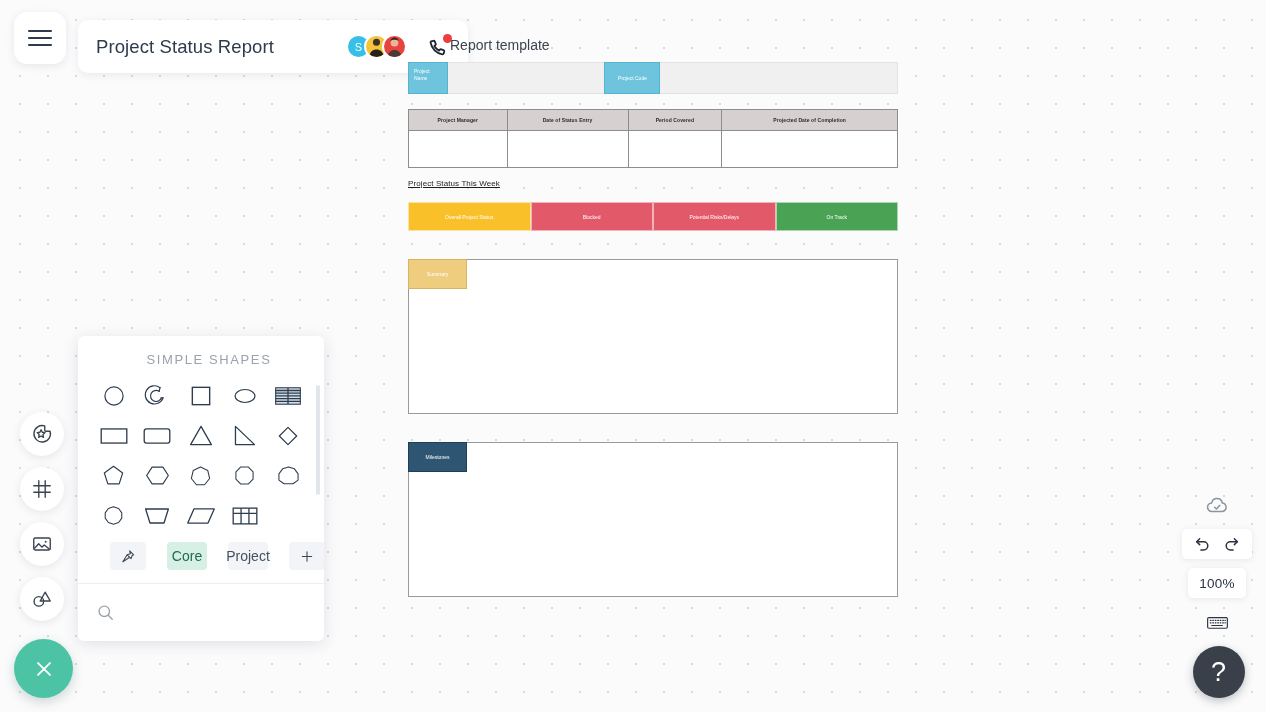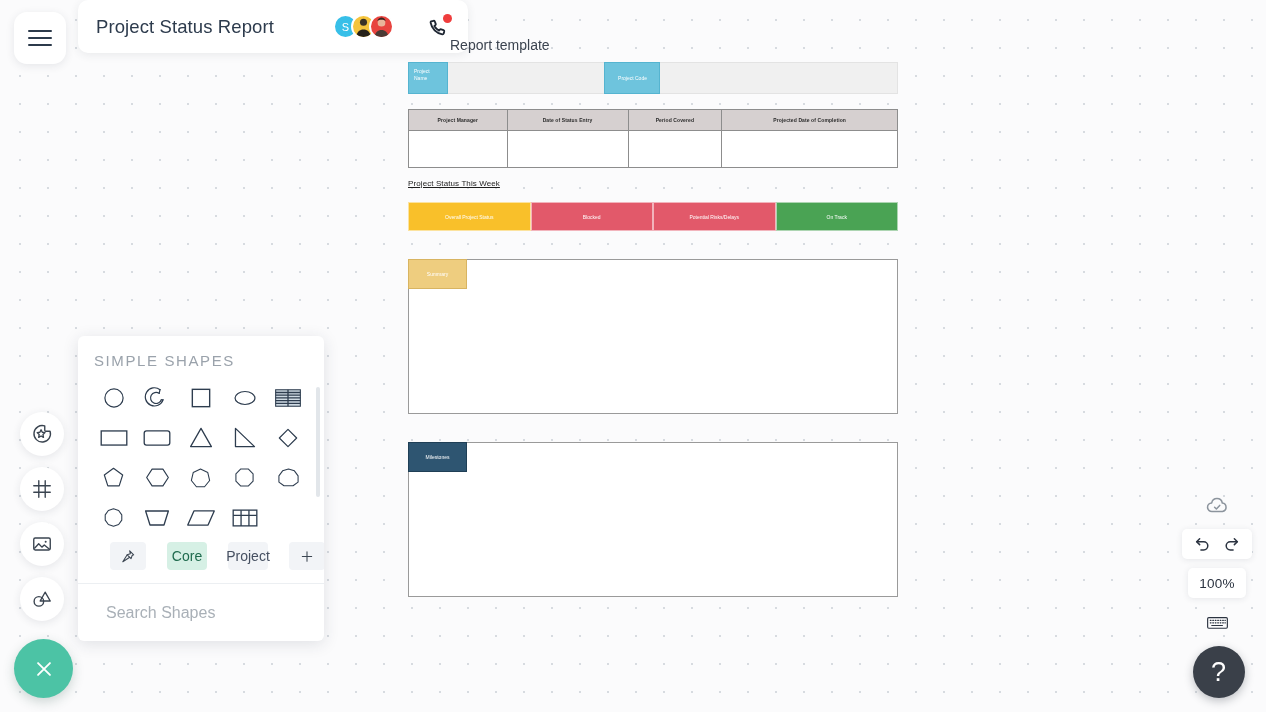--- a/index.html
+++ b/index.html
@@ -38,25 +38,25 @@
   .close-fab {
     position: absolute; left: 14px; top: 639px;
     width: 59px; height: 59px; border-radius: 50%;
     background: #4cc3a5;
     box-shadow: 0 4px 12px rgba(40,80,70,.22);
     display: flex; align-items: center; justify-content: center; cursor: pointer;
   }
 
   
   .titlebar {
-    position: absolute; left: 78px; top: 0;
+    position: absolute; left: 78px; top: 20px;
     width: 390px; height: 53px; border-radius: 10px;
     background: #ffffff;
     box-shadow: 0 2px 10px rgba(40,50,70,.09);
-    display: flex; align-items: center; padding: 0 18px; gap: 23px;
+    display: flex; align-items: center; padding: 0 18px; gap: 10px;
   }
   .doc-title { font-size: 18.5px; color: #2d3b4d; white-space: nowrap; letter-spacing: .1px; }
   .people { margin-left: auto; display: flex; align-items: center; }
   .avatar {
     width: 25px; height: 25px; border-radius: 50%;
     border: 2px solid #ffffff; margin-left: -7px;
     display: flex; align-items: center; justify-content: center;
     font-size: 11px; color: #ffffff; overflow: hidden; position: relative;
   }
   .avatar:first-child { margin-left: 0; }
@@ -114,22 +114,22 @@
   }
 
   
   .panel {
     position: absolute; left: 78px; top: 336px; width: 246px; height: 305px;
     background: #ffffff; border-radius: 6px;
     box-shadow: 0 3px 16px rgba(40,50,70,.13);
     display: flex; flex-direction: column; overflow: hidden;
   }
   .panel-head {
-    font-size: 15px; letter-spacing: 1.6px; color: #9aa2ab;
-    padding: 16px 0 0 16px; text-transform: uppercase;
+    font-size: 13px; letter-spacing: 1.6px; color: #9aa2ab;
+    padding: 16px 0 0 16px; text-transform: uppercase; text-align: center;
   }
   .shape-area { position: relative; flex: 1; }
   .shape-grid {
     display: grid; grid-template-columns: repeat(5, 1fr);
     row-gap: 7px; padding: 12px 14px 0 14px;
   }
   .shape-cell {
     height: 33px; display: flex; align-items: center; justify-content: center;
     cursor: pointer; border-radius: 4px;
   }
@@ -425,21 +425,20 @@
           <path d="M12 5v14M5 12h14"></path>
         </svg>
     </div>
   </div>
 
   <div class="search-bar">
     <svg width="19" height="19" viewBox="0 0 24 24" fill="none" stroke="#9aa2ab" stroke-width="1.7" stroke-linecap="round">
       <circle cx="10.5" cy="10.5" r="6.6"></circle>
         <path d="M15.4 15.4L20.5 20.5"></path>
     </svg>
-    <input class="search-input" type="text" placeholder="Search Shapes" style="">
     <div class="kebab"></div>
   </div>
 </div>
 
 <div class="br-bar">
   <div class="cloud-btn">
     <svg width="24" height="24" viewBox="0 0 24 24" fill="none" stroke="#8c949d" stroke-width="1.5" stroke-linecap="round" stroke-linejoin="round">
       <path d="M7 18.5a4.3 4.3 0 0 1-.3-8.6A5.4 5.4 0 0 1 17.3 10a4.3 4.3 0 0 1 .2 8.5z"></path>
       <path d="M9.6 14.2l1.8 1.8 3.3-3.6"></path>
     </svg>

